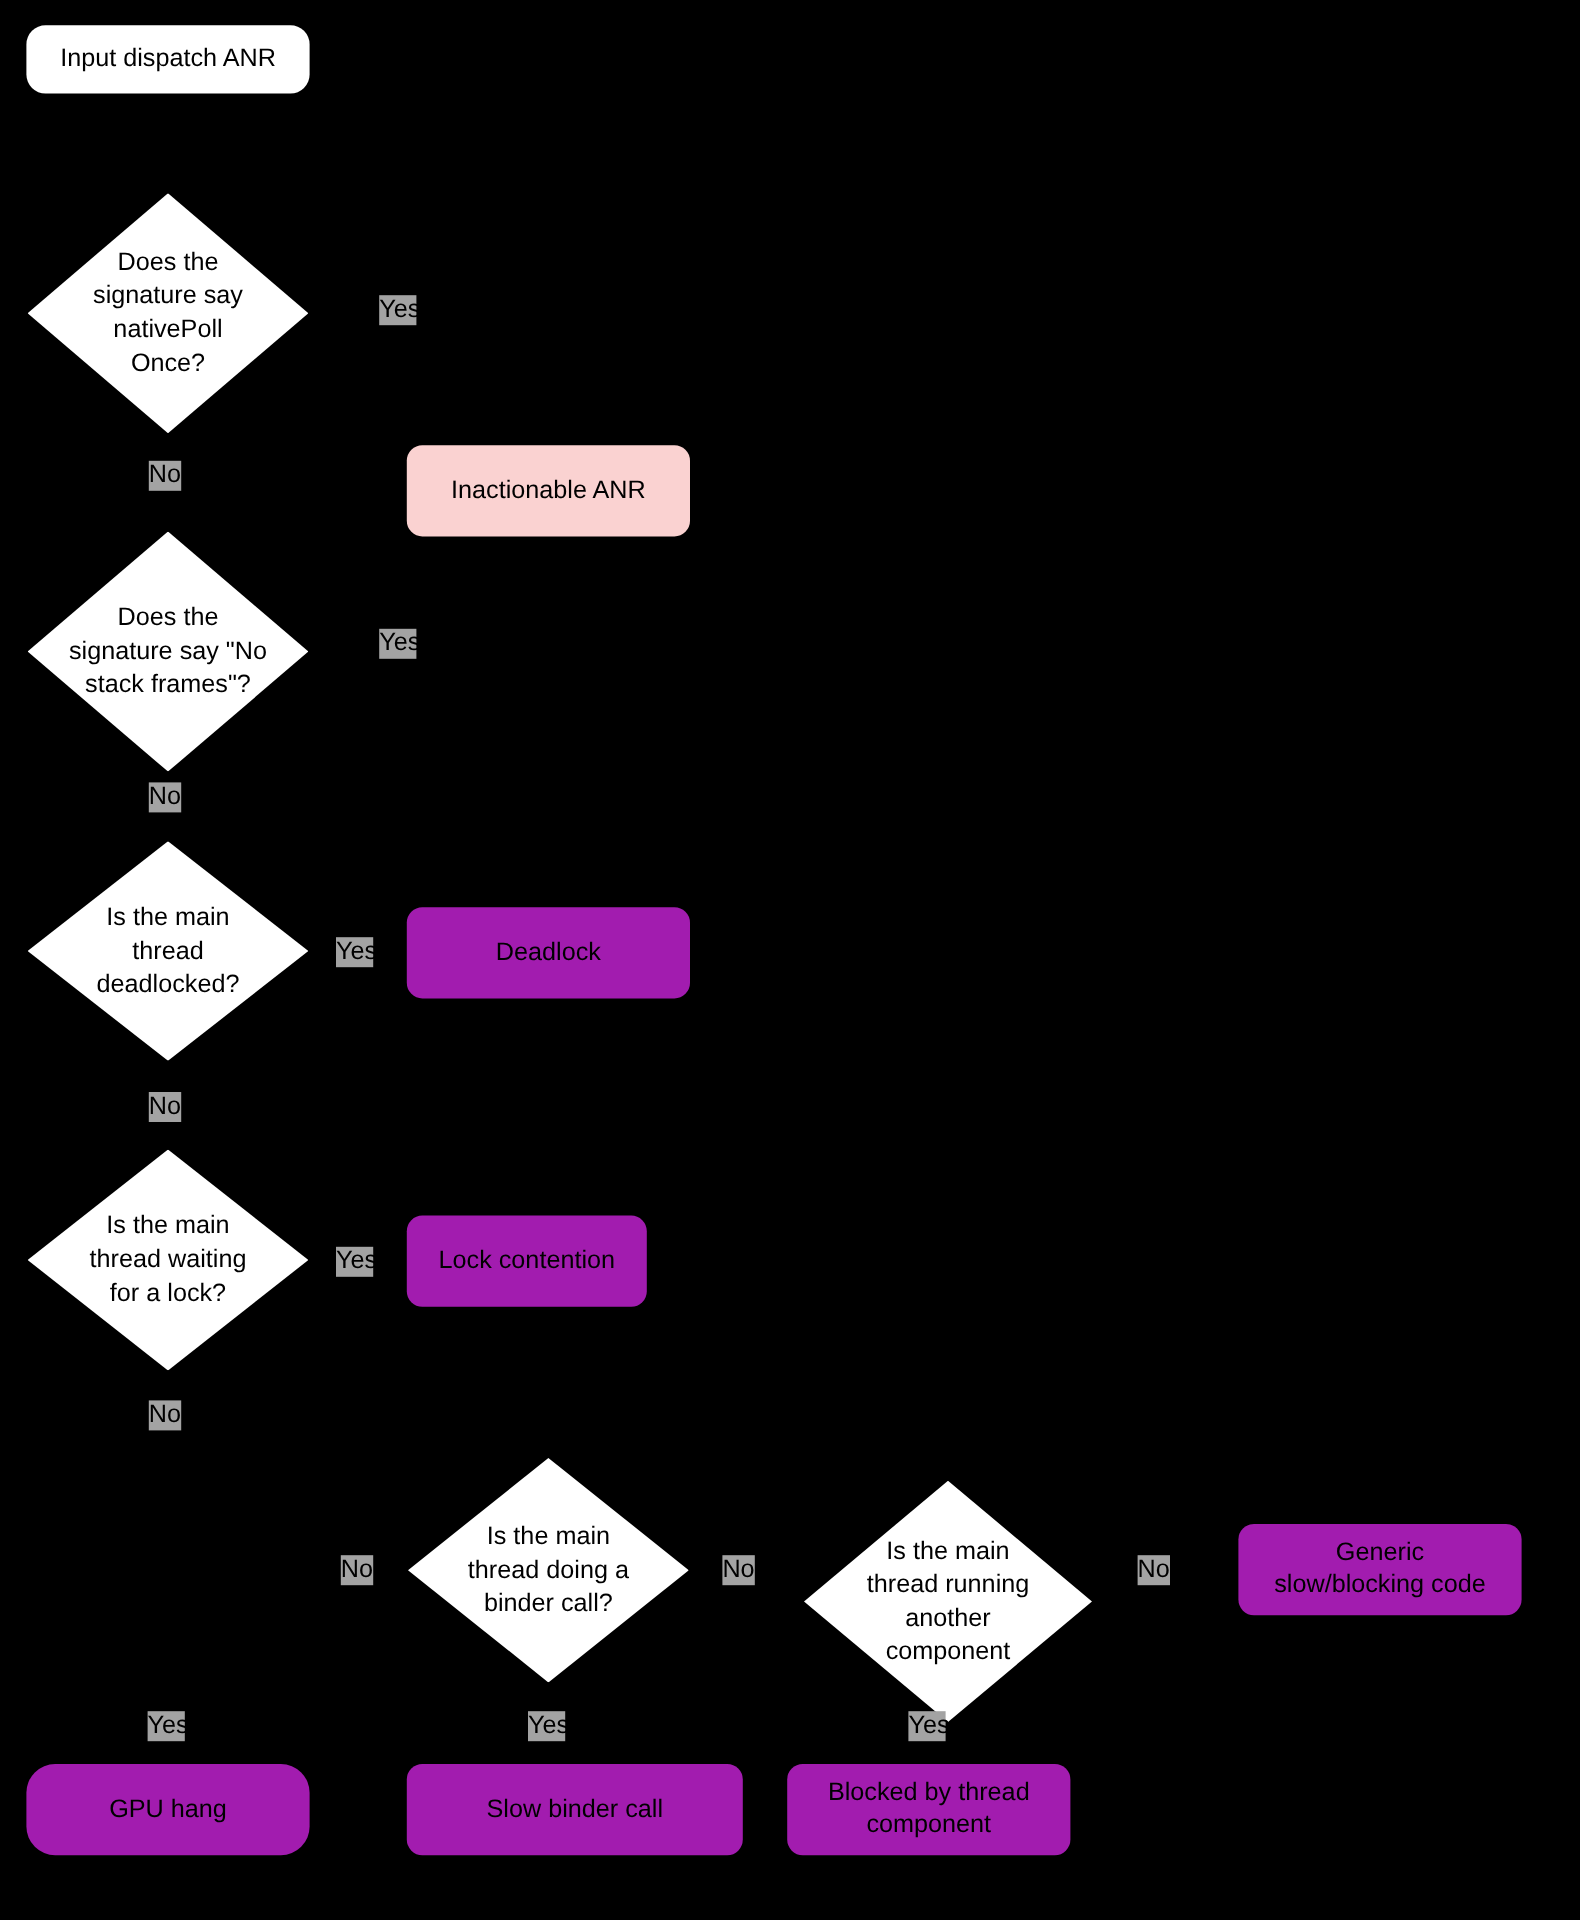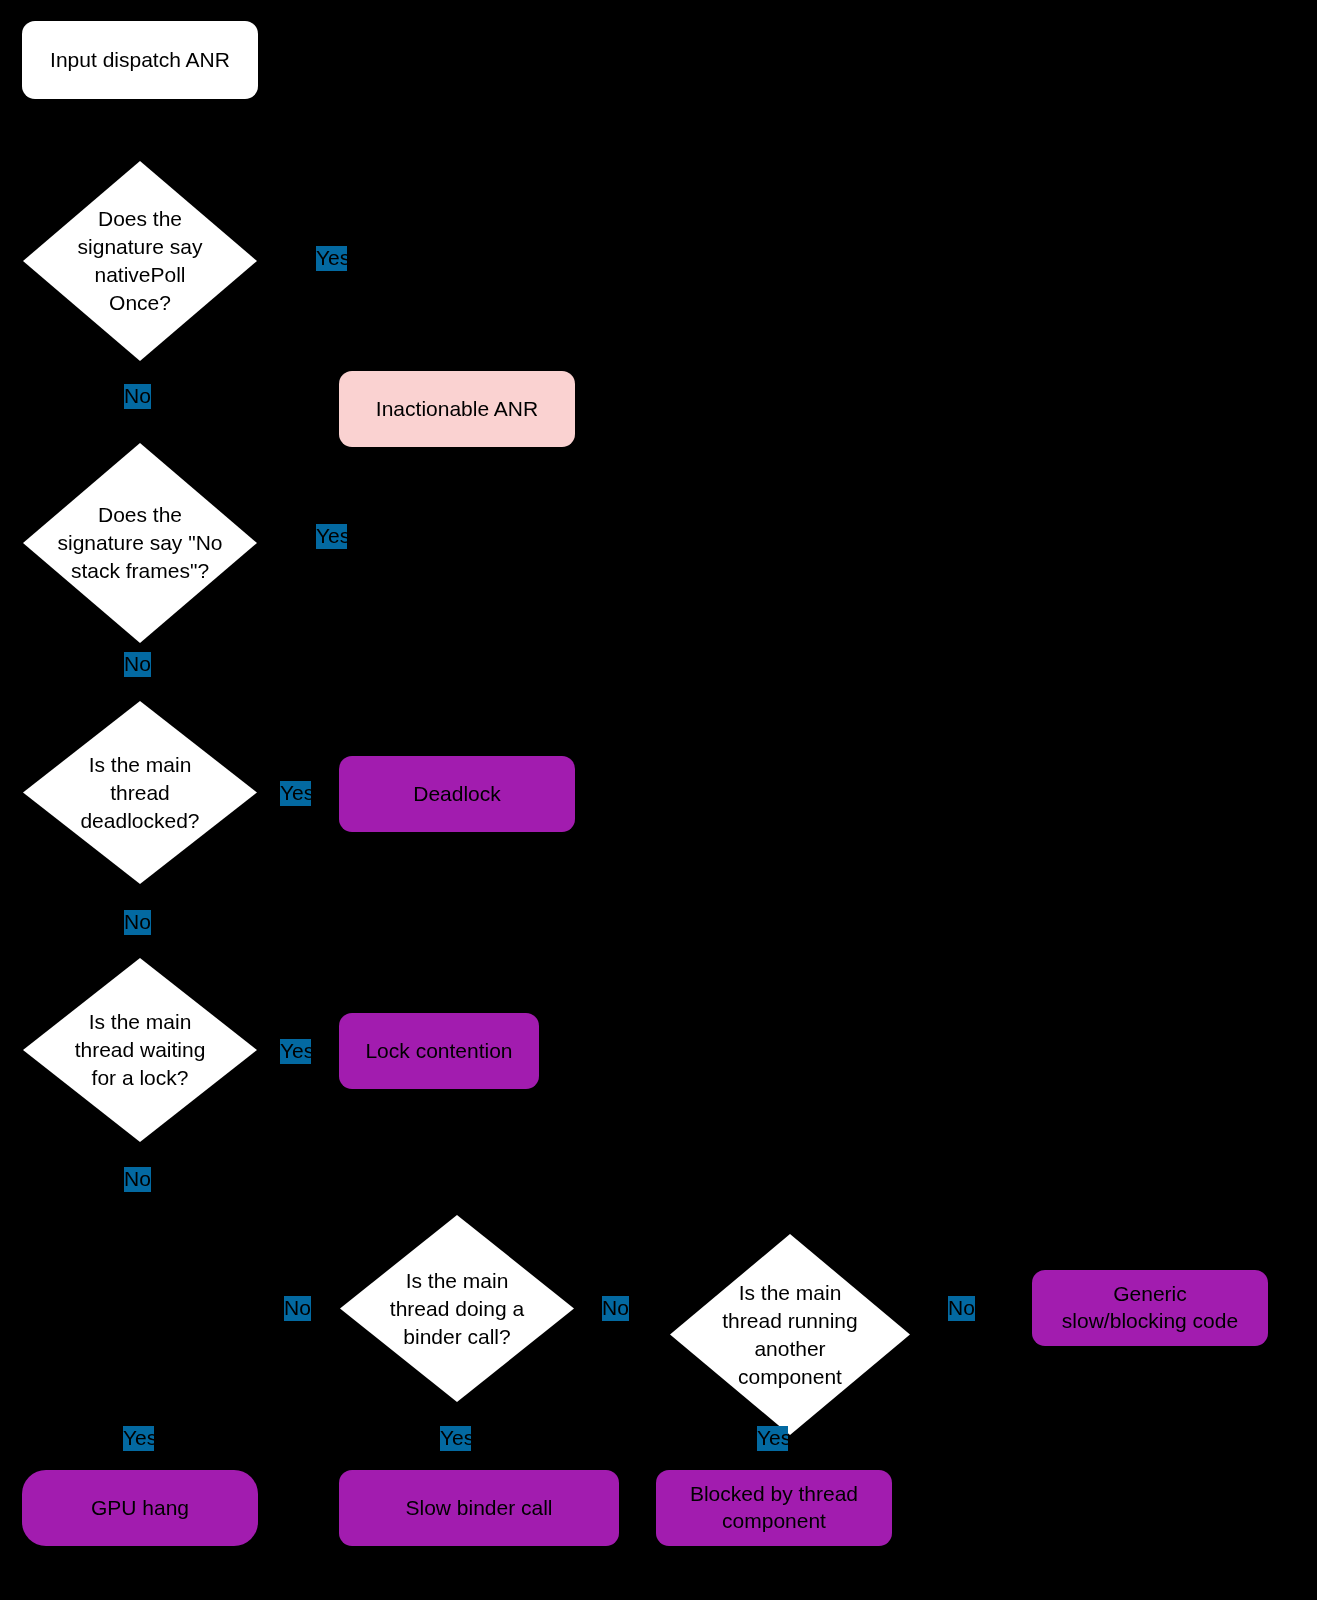--- a/index.html
+++ b/index.html
@@ -55,21 +55,21 @@
     font-size: 21px;
     line-height: 1.34;
     white-space: pre-line;
     width: 190px;
   }
   .diamond.overflow .dlabel { width: 215px; }
 
   
   .edge-label {
     position: absolute;
-    background: #0369a1;
+    background: #a3a3a3;
     color: #000000;
     font-size: 21px;
     line-height: 1.18;
     height: 25px;
     display: block;
     white-space: nowrap;
     overflow: visible;
   }
 
   
@@ -94,21 +94,21 @@
   <div class="conn" style="left:139px; top:884px; width:2px; height:74px;"></div>
   <div class="conn" style="left:257px; top:1050px; width:84px; height:2px;"></div>
   <div class="conn" style="left:139px; top:1142px; width:2px; height:92px;"></div>
   <div class="conn" style="left:257px; top:1308px; width:100px; height:2px;"></div>
   <div class="conn" style="left:139px; top:1420px; width:2px; height:78px;"></div>
   <div class="conn" style="left:574px; top:1308px; width:96px; height:2px;"></div>
   <div class="conn" style="left:456px; top:1420px; width:2px; height:78px;"></div>
   <div class="conn" style="left:910px; top:1308px; width:142px; height:2px;"></div>
   <div class="conn" style="left:772px; top:1435px; width:2px; height:63px;"></div>
 
-  <div class="box white" style="left:22px; top:21px; width:236px; height:78px;">Input dispatch ANR</div>
+  <div class="box white" style="left:22px; top:21px; width:236px; height:57px;border-radius:16px;">Input dispatch ANR</div>
 
   <div class="diamond" style="left:23px; top:161px; width:234px; height:200px;">
     <div class="shape"></div>
     <div class="dlabel">Does the
 signature say
 nativePoll
 Once?</div>
   </div>
   <div class="edge-label" style="left:316px; top:246px; width:31px;">Yes</div>
   <div class="edge-label" style="left:124px; top:384px; width:27px;">No</div>

